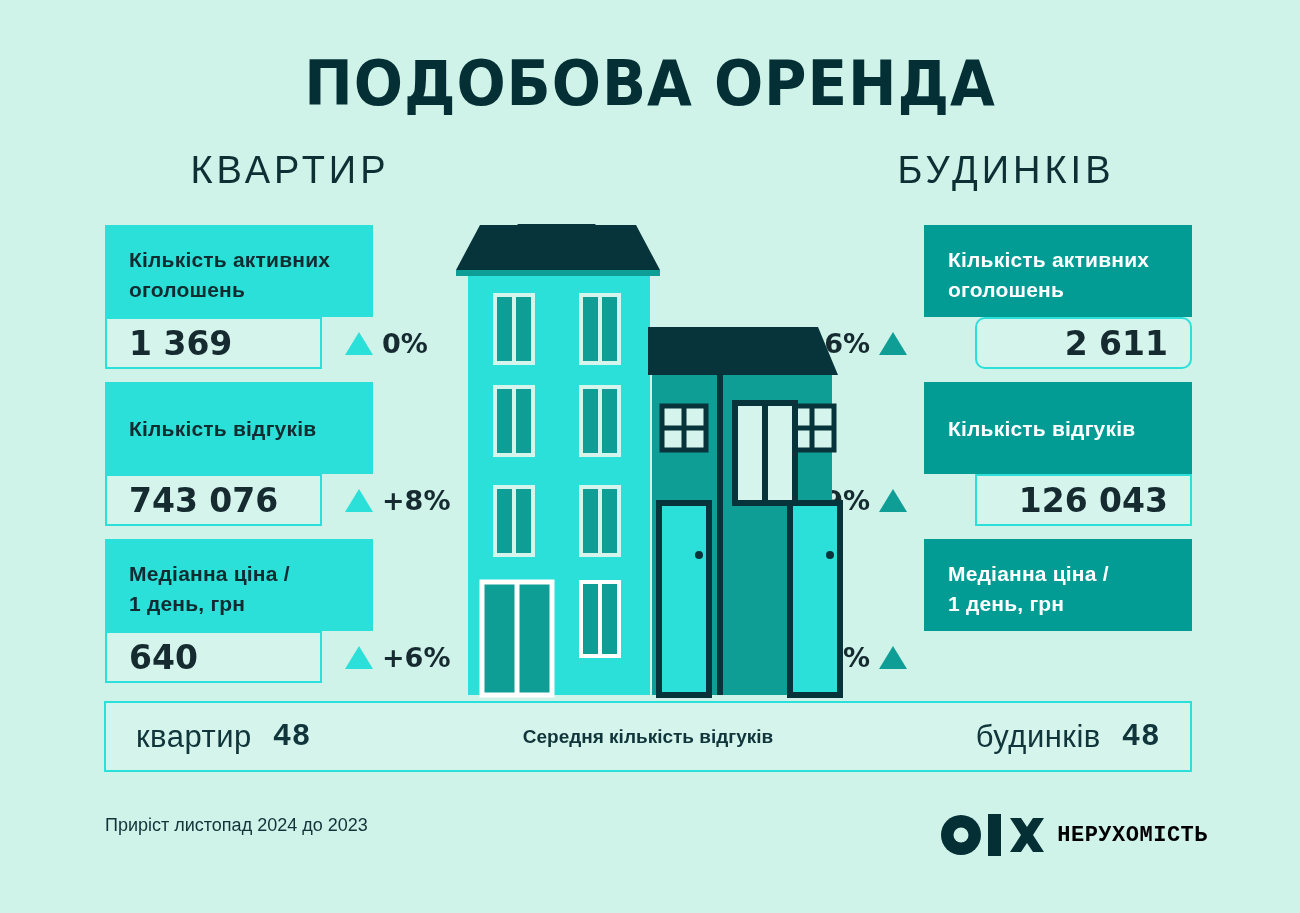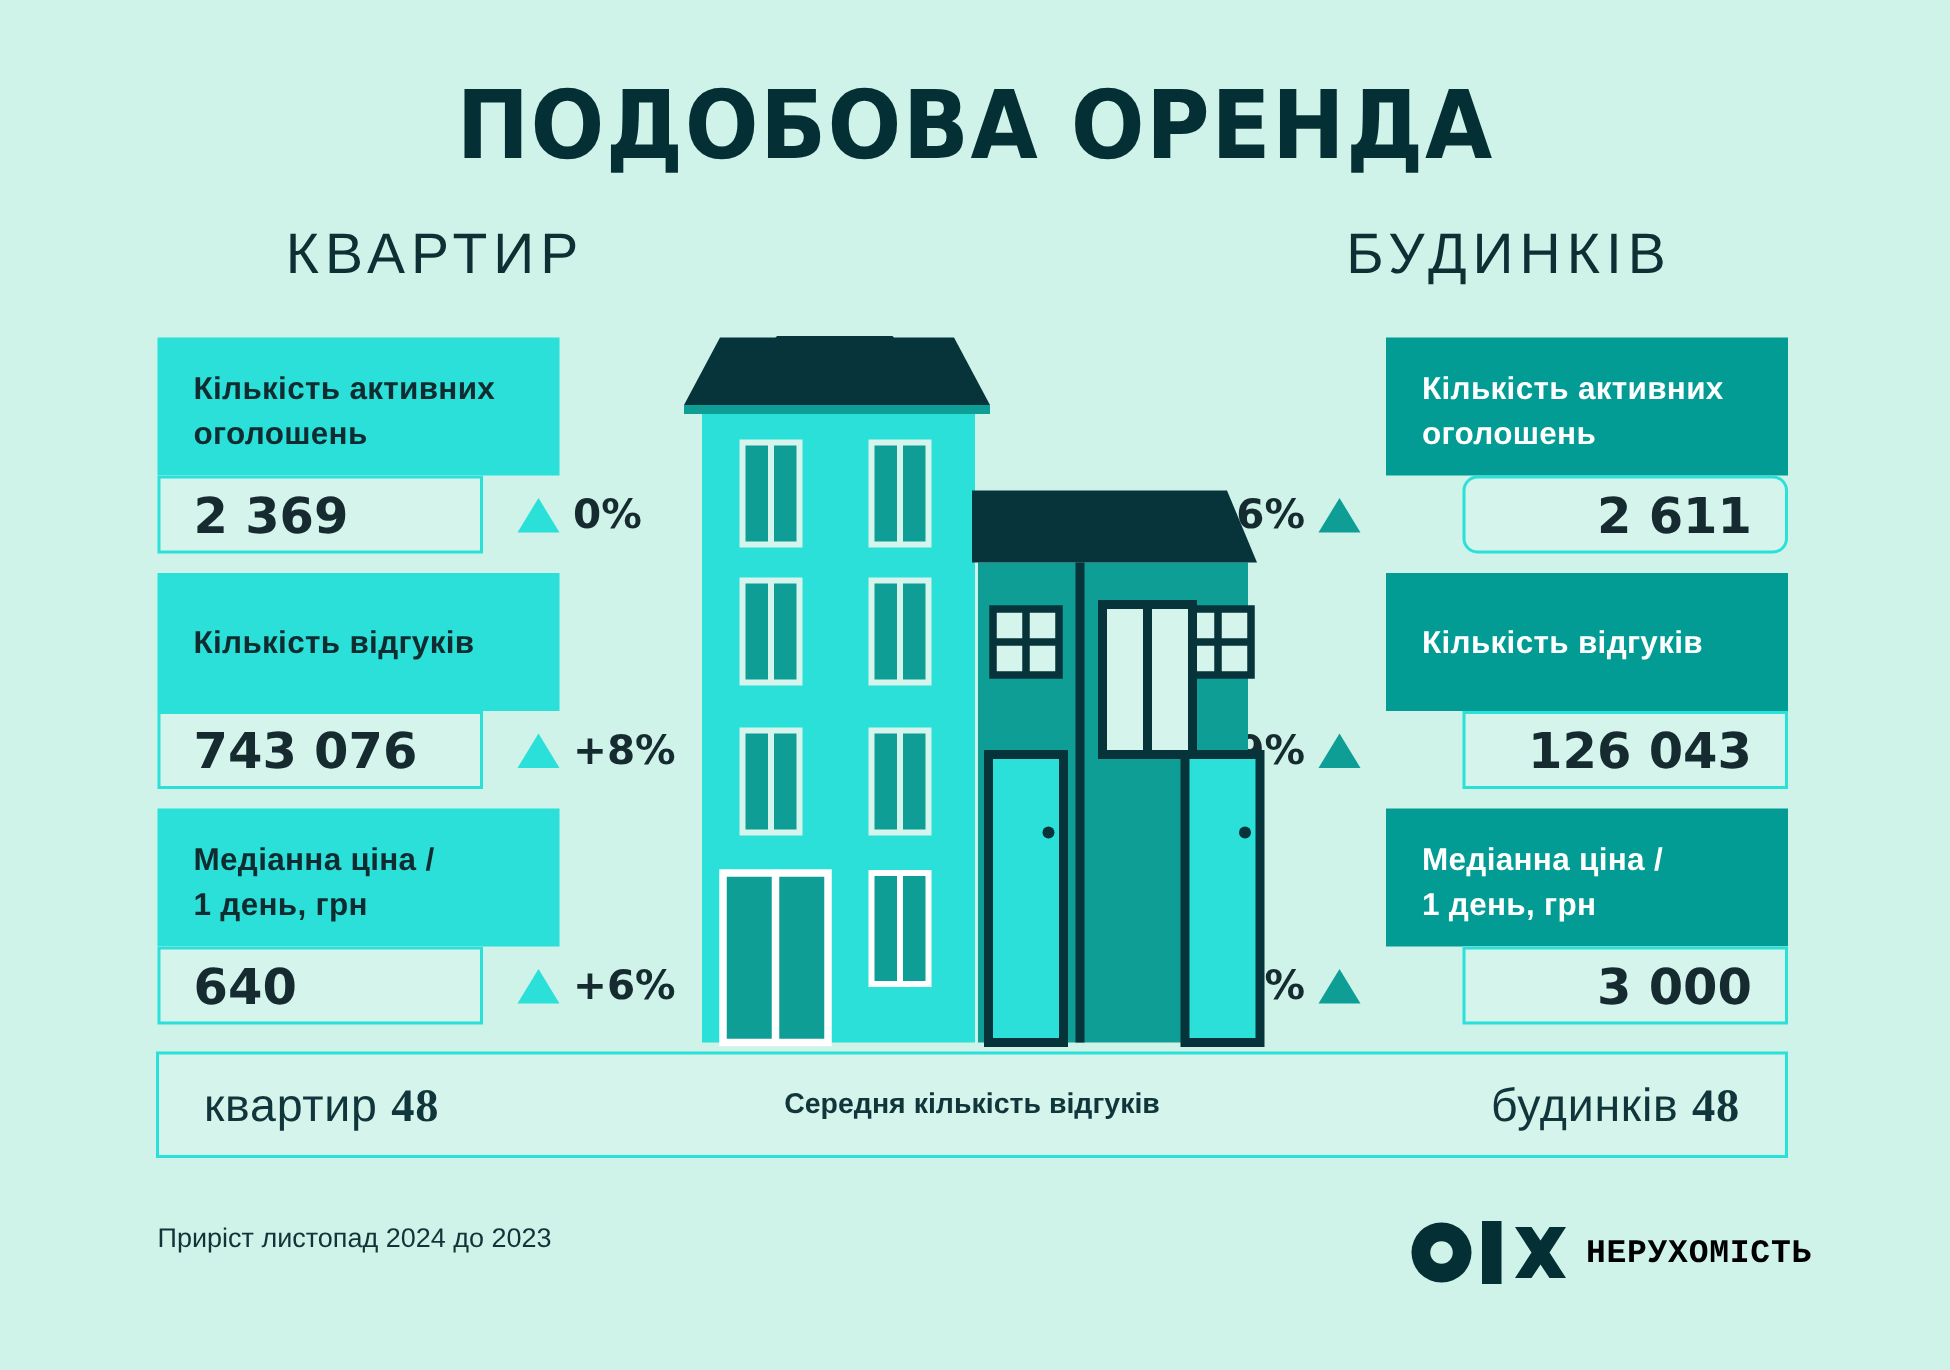--- a/index.html
+++ b/index.html
@@ -94,21 +94,21 @@
   .bottombar .bb-left{
     position:absolute;left:30px;top:0;height:100%;
     display:flex;align-items:center;
     font-size:31px;font-weight:300;color:#10353a;letter-spacing:0.5px;
   }
   .bottombar .bb-right{
     position:absolute;right:30px;top:0;height:100%;
     display:flex;align-items:center;
     font-size:31px;font-weight:300;color:#10353a;letter-spacing:0.5px;
   }
-  .bottombar b{font-weight:bold;margin-left:9px;font-family:Liberation Serif, serif;}
+  .bottombar b{font-weight:bold;margin-left:21px;font-family:Liberation Mono, monospace;}
   .bottombar .bb-center{
     position:absolute;left:0;top:0;width:100%;height:100%;
     display:flex;flex-direction:column;align-items:center;justify-content:center;
     font-size:19px;line-height:25px;font-weight:bold;color:#10353a;
     text-align:right;
   }
 
   
   .footnote{
     position:absolute;left:105px;top:812px;
@@ -134,21 +134,21 @@
   <div class="col-heading left">КВАРТИР</div>
   <div class="col-heading right">БУДИНКІВ</div>
 
   <div class="card left-col" style="left:105px;top:225px;width:268px;">
     <div class="hdr" style="width:268px;height:92px;">
       <span style="white-space:pre-line;">Кількість активних
 оголошень</span>
     </div>
     <div class="valrow" style="top:92px;">
       <div class="valbox" style="width:217px;">
-        <span class="v">2 369</span>
+        <span class="v">1 369</span>
       </div>
       <div class="delta">
         <span class="tri"></span>
         <span>0%</span>
       </div>
     </div>
   </div>
 
   <div class="card left-col" style="left:105px;top:382px;width:268px;">
     <div class="hdr" style="width:268px;height:92px;padding-top:32px;">
@@ -211,23 +211,20 @@
       </div>
     </div>
   </div>
 
   <div class="card right-col" style="left:924px;top:539px;width:268px;">
     <div class="hdr" style="width:268px;height:92px;">
       <span style="white-space:pre-line;">Медіанна ціна /
 1 день, грн</span>
     </div>
     <div class="valrow" style="top:92px;">
-      <div class="valbox" style="width:217px;">
-        <span class="v">3 000</span>
-      </div>
       <div class="delta">
         <span>+20%</span>
         <span class="tri dark"></span>
       </div>
     </div>
   </div>
 
   <div class="illo">
     <svg width="420" height="495" viewBox="0 0 420 495" xmlns="http://www.w3.org/2000/svg">
 

